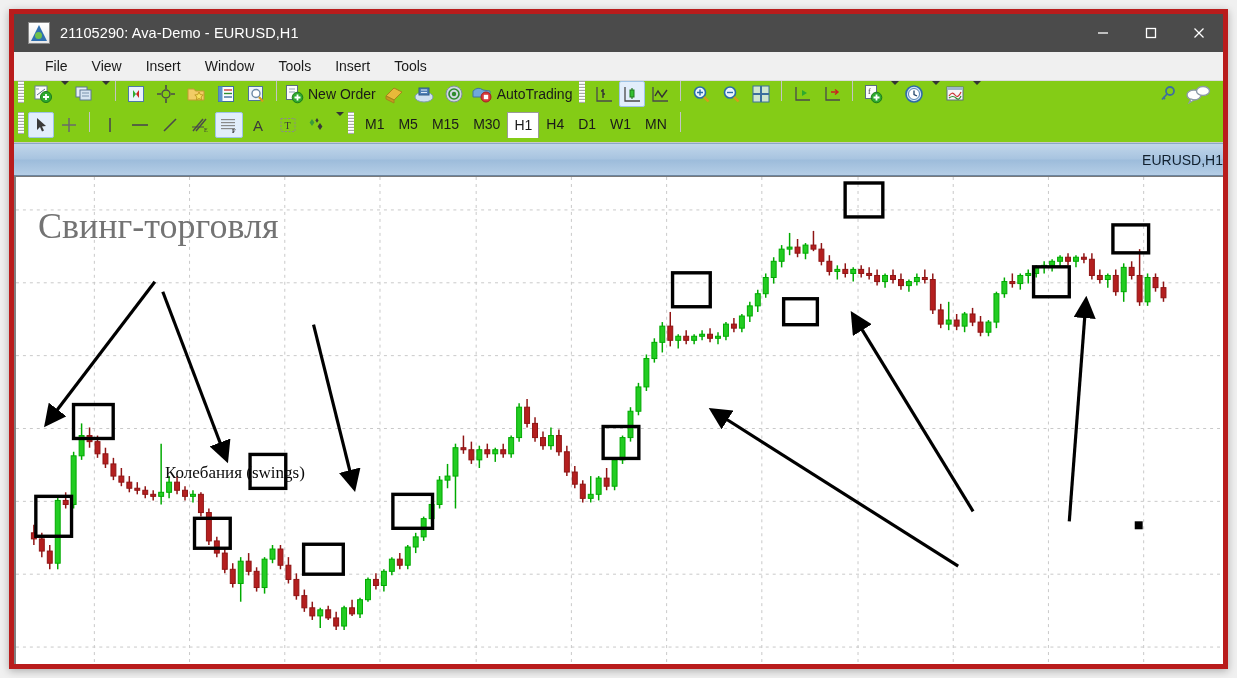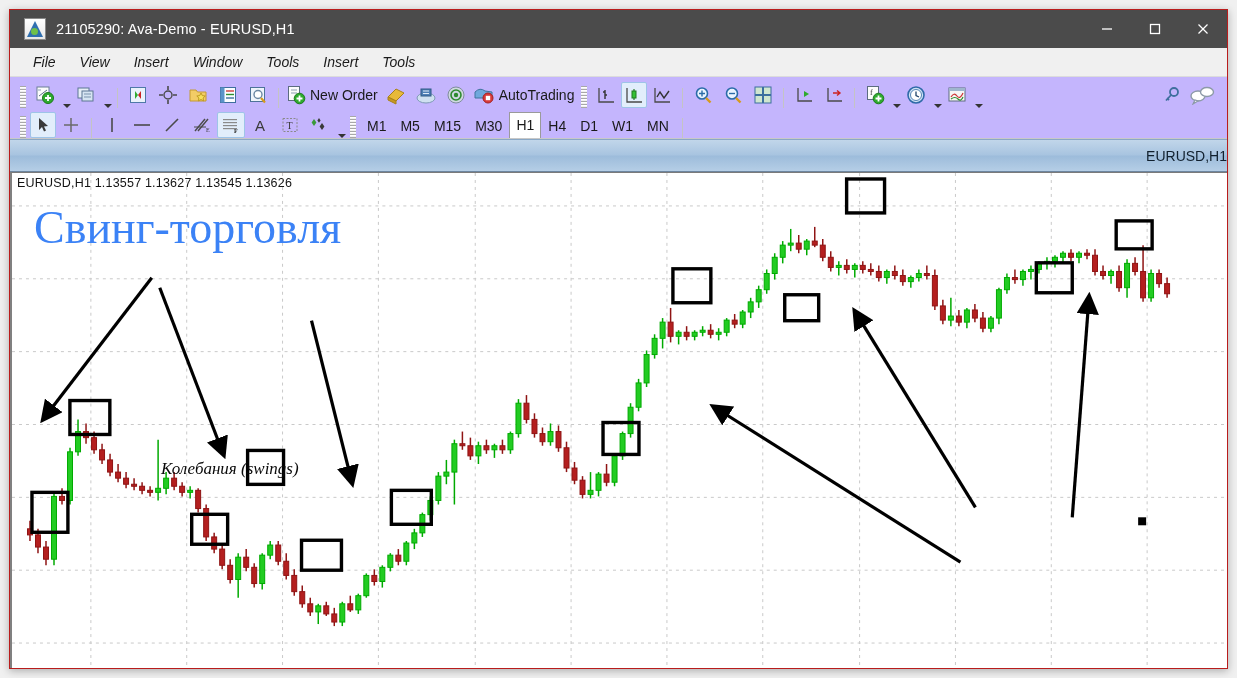--- a/index.html
+++ b/index.html
@@ -15,21 +15,21 @@
     width: 1237px; height: 678px;
     overflow: hidden;
     background: #f0f0f0;
   }
   
   .window {
     position: absolute;
     left: 9px; top: 9px;
     width: 1219px; height: 660px;
     background: #f0f0f0;
-    border: 1px solid #b91c1c;
+    border: 5px solid #b91c1c;
     box-shadow: 0 2px 8px rgba(0,0,0,0.28);
     box-sizing: border-box;
     overflow: hidden;
   }
   
   .titlebar {
     height: 38px;
     background: #4b4b4b;
     display: flex;
     align-items: center;
@@ -77,38 +77,36 @@
     display: flex; align-items: center; justify-content: center;
     color: #ffffff;
   }
   .win-btn svg { display:block; }
   
   .menubar {
     height: 28px;
     background: #f0f0f0;
     display: flex;
     align-items: center;
-    padding-left: 12px;
+    padding-left: 20px;
     border-bottom: 1px solid #dcdcdc;
-    font-style: italic;
   }
   .menu-item {
     font-size: 14px;
     color: #1a1a1a;
     padding: 3px 11px;
     margin-right: 2px;
     white-space: nowrap;
   }
   
   .toolbar {
     height: 31px;
-    background: #c4b5fd;
+    background: #84cc16;
     display: flex;
-    align-items: flex-end;
-    padding-left: 6px;
+    align-items: flex-start;
   }
   .toolbar.row2 { height: 30px; border-bottom: 1px solid #c8c8c8; }
   .grip {
     width: 6px; height: 22px;
     margin: 0 4px;
     background:
       repeating-linear-gradient(to bottom,
         #a8a8a8 0px, #a8a8a8 1px,
         #ffffff 1px, #ffffff 2px,
         #f0f0f0 2px, #f0f0f0 3px);
@@ -200,34 +198,34 @@
   }
   .grid-svg, .chart-svg, .anno-svg {
     position: absolute;
     left: 0; top: 0;
     width: 100%; height: 100%;
   }
   .chart-title {
     position: absolute;
     left: 22px; top: 28px;
     font-family: "Liberation Serif", "DejaVu Serif", serif;
-    font-size: 46px;
-    color: #3b82f6;
+    font-size: 36px;
+    color: #737373;
     z-index: 7;
     white-space: nowrap;
   }
   .swing-label {
     position: absolute;
     font-family: "Liberation Serif", "DejaVu Serif", serif;
     font-size: 17px;
     color: #0a0a0a;
     z-index: 7;
     white-space: nowrap;
   }
-  .swing-label.top { left: 149px; top: 286px; font-style: italic; }
+  .swing-label.top { left: 149px; top: 286px; }
 </style>
 </head>
 <body>
 
 <div class="app">
   <div class="window">
 
     <div class="titlebar">
       <div class="app-icon"></div>
       <div class="title-text">21105290: Ava-Demo - EURUSD,H1</div>
@@ -553,21 +551,20 @@
       <div class="tf-btn">W1</div>
       <div class="tf-btn">MN</div>
       <div class="tsep" style="margin-left:6px"></div>
     </div>
 
     <div class="chart-tab">
       <div class="chart-tab-label">EURUSD,H1</div>
     </div>
 
     <div class="chart-area">
-      <div class="ohlc">EURUSD,H1  1.13557 1.13627 1.13545 1.13626</div>
 
       <svg class="grid-svg" viewBox="0 0 1217 497" preserveAspectRatio="none">
         <g stroke="#c9c9c9" stroke-width="1" stroke-dasharray="3 4">
           <line x1="0" y1="33" x2="1217" y2="33"></line>
           <line x1="0" y1="106" x2="1217" y2="106"></line>
           <line x1="0" y1="179" x2="1217" y2="179"></line>
           <line x1="0" y1="252" x2="1217" y2="252"></line>
           <line x1="0" y1="325" x2="1217" y2="325"></line>
           <line x1="0" y1="398" x2="1217" y2="398"></line>
           <line x1="0" y1="471" x2="1217" y2="471"></line>

